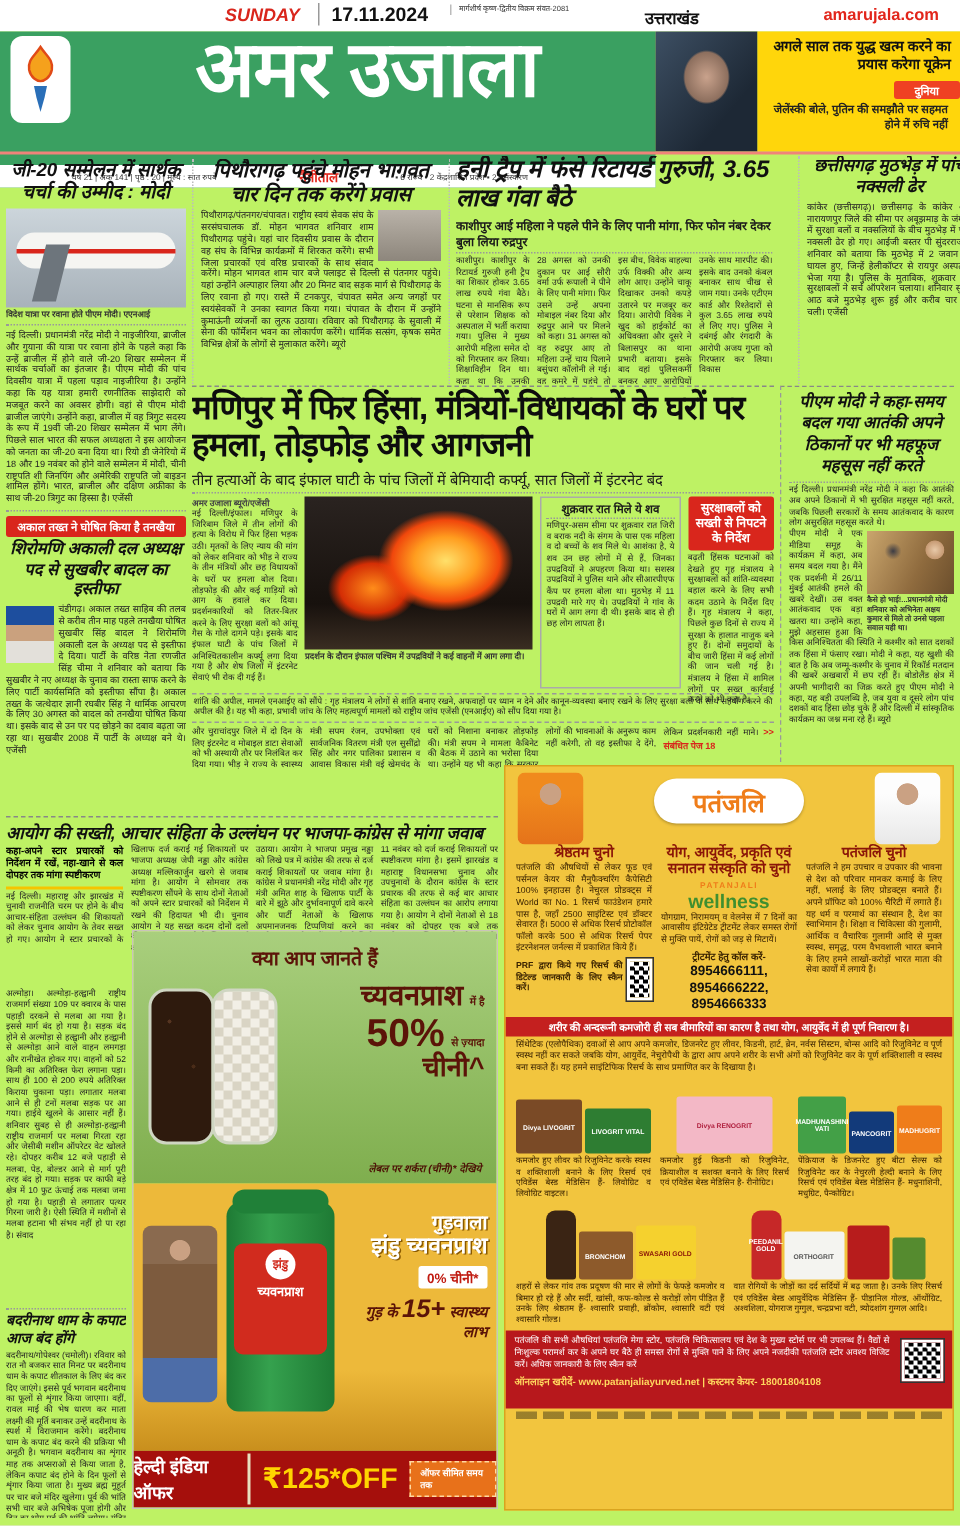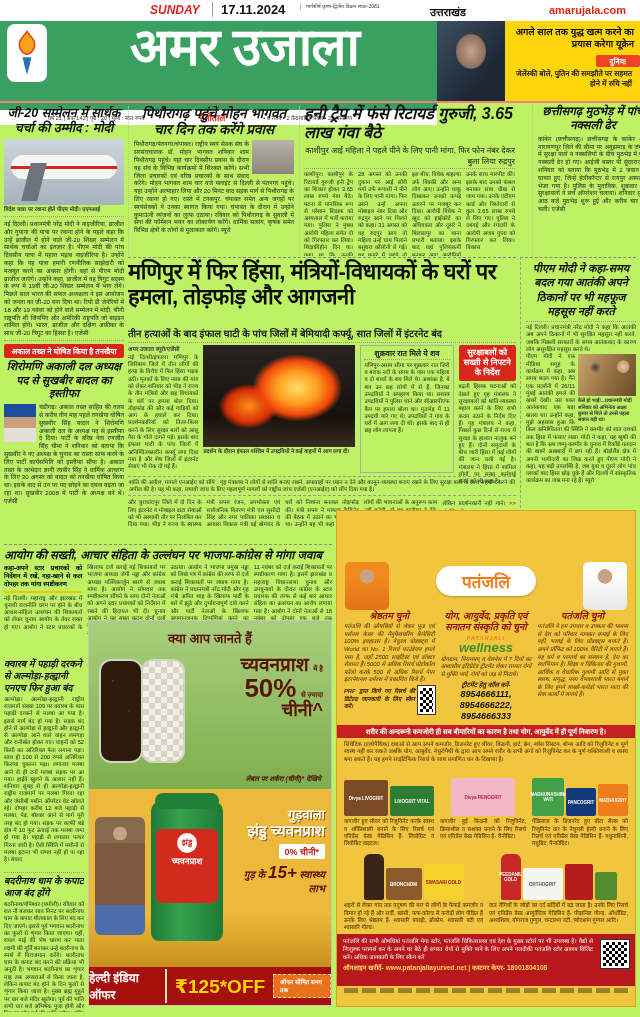--- a/index.html
+++ b/index.html
@@ -48,29 +48,29 @@
   .g20 .hl{font-size:12.5px;line-height:1.2;text-align:center;}
   .plane{height:66px;background:linear-gradient(#ccd5db,#a8b2ba);margin-top:3px;}
   .plane .body{position:absolute;left:6%;top:16px;width:88%;height:24px;background:#f5f5f2;border-radius:12px;}
   .plane .stripe{position:absolute;left:6%;top:27px;width:88%;height:3px;background:#d9261c;}
   .plane .stairs{position:absolute;left:18%;top:24px;width:16px;height:38px;background:#6d757c;transform:skewX(-14deg);}
   .bhagwat{left:128px;top:106px;width:172px;height:150px;border-left:1px dotted #bbb;border-right:1px dotted #bbb;padding:0 5px;}
   .bhagwat .hl{font-size:13.5px;line-height:1.2;text-align:center;}
   .facephoto{float:right;margin:0 0 2px 3px;background:linear-gradient(#b9b2a8,#8d867c);}
   .honeytrap{left:304px;top:104px;width:211px;height:152px;}
   .honeytrap .hl{font-size:16px;line-height:1.2;}
-  .ht-sub{font-size:8px;font-weight:normal;text-align:right;margin:2px 0;border-bottom:1px dotted #999;padding-bottom:2px;}
+  .ht-sub{font-size:8px;font-weight:bold;text-align:left;margin:2px 0;border-bottom:1px dotted #999;padding-bottom:2px;}
   .cols4{column-count:4;column-gap:5px;}
   .cols5{column-count:5;column-gap:5px;}
   .naxal{left:532px;top:104px;width:116px;height:152px;border-left:1px dotted #bbb;padding-left:5px;}
   .naxal .hl{font-size:11.5px;line-height:1.25;text-align:center;margin-bottom:2px;}
   
   .manipur{left:128px;top:257px;width:388px;height:285px;border-top:1px dashed #888;padding-top:2px;}
   .m-h1{font-size:22px;line-height:1.13;font-weight:bold;letter-spacing:-0.5px;color:#0d0d0d;}
-  .m-sub{font-size:9.8px;font-weight:bold;margin:17px 0 2px;border-bottom:1px dotted #999;padding-bottom:2px;}
+  .m-sub{font-size:9.8px;font-weight:normal;margin:3px 0 2px;border-bottom:1px dotted #999;padding-bottom:2px;}
   .m-row{display:flex;gap:5px;height:128px;}
   .m-colL{width:76px;}
   .byline{font-size:5.8px;font-weight:bold;color:#444;margin-bottom:1px;}
   .fire{width:152px;height:102px;background:
         radial-gradient(ellipse 60px 45px at 62% 42%,#ffe06a 0%,#ff9d1f 35%,#f0470c 60%,rgba(60,10,0,0) 75%),
         radial-gradient(ellipse 40px 30px at 30% 60%,#ff8c1a 0%,#d42e05 55%,rgba(40,8,0,0) 75%),
         linear-gradient(#2a2320,#17110d 70%,#3a2d22);}
   .m-box{width:92px;border:1px solid #aaa;padding:2px 3px;}
   .m-box-title{font-size:7.8px;font-weight:bold;text-align:center;border-bottom:1px dotted #999;padding-bottom:1px;margin-bottom:2px;}
   .m-colR{width:62px;}
@@ -123,28 +123,28 @@
   .z-brand{font-size:15px;font-weight:bold;color:#fff;text-shadow:1px 1px 0 #8a5a00;line-height:1.1;}
   .z-zero{display:inline-block;background:#fff;color:#c01a10;font-size:9px;font-weight:bold;padding:1px 6px;border-radius:2px;margin:4px 0;}
   .z-ben{font-size:10px;font-weight:bold;font-style:italic;color:#5b1408;line-height:1.2;}
   .z-ben b{font-size:17px;}
   .z-strip{height:38px;background:#a50f0c;display:flex;align-items:center;justify-content:center;gap:8px;}
   .z-off-l{color:#fff;font-size:12px;font-weight:bold;border-right:2px solid #e8e0c0;padding-right:8px;}
   .z-off-v{color:#ffd400;font-size:19px;font-weight:bold;}
   .z-rib{background:#e8711a;color:#fff;font-size:6px;font-weight:bold;padding:3px 6px;border:1px dashed #ffd9a0;}
   
   .pat{left:336px;top:510px;width:300px;height:497px;background:#f2c53e;border:1px solid #d9a41e;}
-  .p-head{position:relative;height:50px;margin-top:47px;}
+  .p-head{position:relative;height:50px;}
   .p-logo{position:absolute;left:50%;transform:translateX(-50%);top:8px;width:100px;height:30px;background:#fff;border-radius:16px;
           display:flex;align-items:center;justify-content:center;font-size:17px;font-weight:bold;color:#ef7d1a;box-shadow:0 1px 2px rgba(0,0,0,.25);}
   .guru{position:absolute;width:44px;height:48px;border-radius:5px;}
   .guru.ramdev{left:8px;top:4px;background:radial-gradient(circle 12px at 50% 30%,#caa183 0 58%,transparent 62%),linear-gradient(#f08a1d 30%,#e5731a);}
   .guru.balkrishna{right:8px;top:4px;background:radial-gradient(circle 12px at 50% 30%,#caa183 0 58%,transparent 62%),linear-gradient(#fdfdfd 30%,#e8e8e8);}
   .p-cols{display:flex;gap:6px;padding:0 7px;}
-  .p-col{width:94px;font-style:italic;}
+  .p-col{width:94px;}
   .p-title{font-size:9.5px;font-weight:bold;color:#8a1508;text-align:center;line-height:1.2;margin:2px 0 2px;}
   .p-body{font-size:5.8px;line-height:1.3;text-align:justify;color:#3a2300;}
   .wellness{text-align:center;margin:2px 0;}
   .wellness .wb{font-size:5.5px;font-weight:bold;color:#ef7d1a;letter-spacing:1px;}
   .wellness .ww{font-size:13px;font-weight:bold;color:#3f8f2f;line-height:1;}
   .p-call{font-size:6.5px;font-weight:bold;text-align:center;margin-top:2px;color:#3a2300;}
   .p-phones{font-size:9px;font-weight:bold;text-align:center;color:#111;line-height:1.2;}
   .qr{width:24px;height:24px;background:repeating-conic-gradient(#000 0% 25%,#fff 0% 50%) 0 0/6px 6px;border:2px solid #fff;outline:1px solid #333;}
   .scanrow{display:flex;gap:3px;align-items:center;margin-top:2px;}
   .p-strip{background:#c4201f;color:#fff;font-size:6.9px;font-weight:bold;text-align:center;padding:2px 4px;margin-top:3px;}
@@ -274,21 +274,20 @@
 
   <section class="art commission">
     <div class="hl">आयोग की सख्ती, आचार संहिता के उल्लंघन पर भाजपा-कांग्रेस से मांगा जवाब</div>
     <div class="cols4 t55" style="height:88px;margin-top:2px;">
       <span class="comm-sub">कहा-अपने स्टार प्रचारकों को निर्देशन में रखें, नहा-खाने से कल दोपहर तक मांगा स्पष्टीकरण</span>
       <span>नई दिल्ली। महाराष्ट्र और झारखंड में चुनावी राजनीति चरम पर होने के बीच आचार-संहिता उल्लंघन की शिकायतों को लेकर चुनाव आयोग के तेवर सख्त हो गए। आयोग ने स्टार प्रचारकों के खिलाफ दर्ज कराई गई शिकायतों पर भाजपा अध्यक्ष जेपी नड्डा और कांग्रेस अध्यक्ष मल्लिकार्जुन खरगे से जवाब मांगा है। आयोग ने सोमवार तक स्पष्टीकरण सौंपने के साथ दोनों नेताओं को अपने स्टार प्रचारकों को निर्देशन में रखने की हिदायत भी दी। चुनाव आयोग ने यह सख्त कदम दोनों दलों की तरफ से एक-दूसरे के खिलाफ दर्ज कराई गई शिकायतों के आधार पर उठाया। आयोग ने भाजपा प्रमुख नड्डा को लिखे पत्र में कांग्रेस की तरफ से दर्ज कराई शिकायतों पर जवाब मांगा है। कांग्रेस ने प्रधानमंत्री नरेंद्र मोदी और गृह मंत्री अमित शाह के खिलाफ पार्टी के बारे में झूठे और दुर्भावनापूर्ण दावे करने और पार्टी नेताओं के खिलाफ अपमानजनक टिप्पणियां करने का आरोप लगाया है। वहीं, खरगे को लिखे पत्र में आयोग ने भाजपा की तरफ से 11 नवंबर को दर्ज कराई शिकायतों पर स्पष्टीकरण मांगा है। इसमें झारखंड व महाराष्ट्र विधानसभा चुनाव और उपचुनावों के दौरान कांग्रेस के स्टार प्रचारक की तरफ से कई बार आचार संहिता का उल्लंघन का आरोप लगाया गया है। आयोग ने दोनों नेताओं से 18 नवंबर को दोपहर एक बजे तक स्पष्टीकरण दाखिल करने को कहा है। ब्यूरो</span>
     </div>
   </section>
 
   <section class="art kwarab">
-    <div class="hl">क्वारब में पहाड़ी दरकने से अल्मोड़ा-हल्द्वानी एनएच फिर हुआ बंद</div>
     <p class="t55" style="margin:2px 0 0">अल्मोड़ा। अल्मोड़ा-हल्द्वानी राष्ट्रीय राजमार्ग संख्या 109 पर क्वारब के पास पहाड़ी दरकने से मलबा आ गया है। इससे मार्ग बंद हो गया है। सड़क बंद होने से अल्मोड़ा से हल्द्वानी और हल्द्वानी से अल्मोड़ा आने वाले वाहन लमगड़ा और रानीखेत होकर गए। वाहनों को 52 किमी का अतिरिक्त फेरा लगाना पड़ा। साथ ही 100 से 200 रुपये अतिरिक्त किराया चुकाना पड़ा। लगातार मलबा आने से ही टनों मलबा सड़क पर आ गया। हाईवे खुलने के आसार नहीं हैं। शनिवार सुबह से ही अल्मोड़ा-हल्द्वानी राष्ट्रीय राजमार्ग पर मलबा गिरता रहा और जेसीबी मशीन ऑपरेटर वेट खोलते रहे। दोपहर करीब 12 बजे पहाड़ी से मलबा, पेड़, बोल्डर आने से मार्ग पूरी तरह बंद हो गया। सड़क पर काफी बड़े क्षेत्र में 10 फुट ऊंचाई तक मलबा जमा हो गया है। पहाड़ी से लगातार पत्थर गिरना जारी है। ऐसी स्थिति में मशीनों से मलबा हटाना भी संभव नहीं हो पा रहा है। संवाद</p>
   </section>
 
   <section class="art badri">
     <div class="hl">बदरीनाथ धाम के कपाट आज बंद होंगे</div>
     <p class="t55" style="margin:2px 0 0">बदरीनाथ/गोपेश्वर (चमोली)। रविवार को रात नौ बजकर सात मिनट पर बदरीनाथ धाम के कपाट शीतकाल के लिए बंद कर दिए जाएंगे। इससे पूर्व भगवान बदरीनाथ का फूलों से शृंगार किया जाएगा। वहीं, रावल माई की भेष धारण कर माता लक्ष्मी की मूर्ति बनाकर उन्हें बदरीनाथ के स्पर्श में विराजमान करेंगे। बदरीनाथ धाम के कपाट बंद करने की प्रक्रिया भी अनूठी है। भगवान बदरीनाथ का शृंगार माह तक अप्सराओं से किया जाता है, लेकिन कपाट बंद होने के दिन फूलों से शृंगार किया जाता है। मुख्य ब्रह्म मुहूर्त पर चार बजे मंदिर खुलेगा। पूर्व की भांति सभी चार बजे अभिषेक पूजा होगी और दिन का भोग पूर्व की भांति लगेगा। मंदिर में बद्रुज्ज दर्शन करते रहेंगे। साथ ही मंदिर को दिन में बंद नहीं किया जाएगा। अपराह्न छह बजकर 45 मिनट पर सायंकालीन पूजा शुरू होगी। संवाद</p>
   </section>
 
   <section class="art zandu">
     <div class="z-top">

